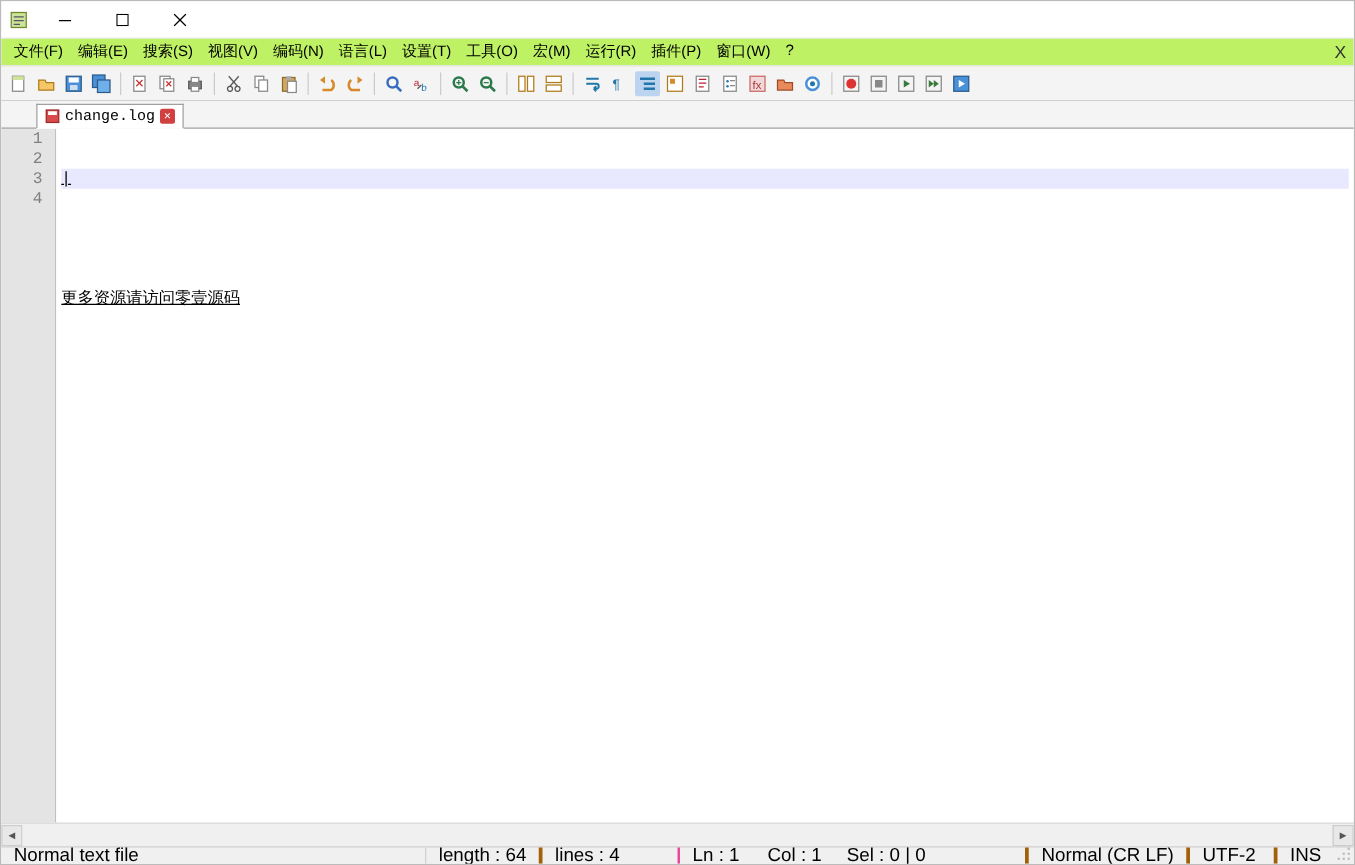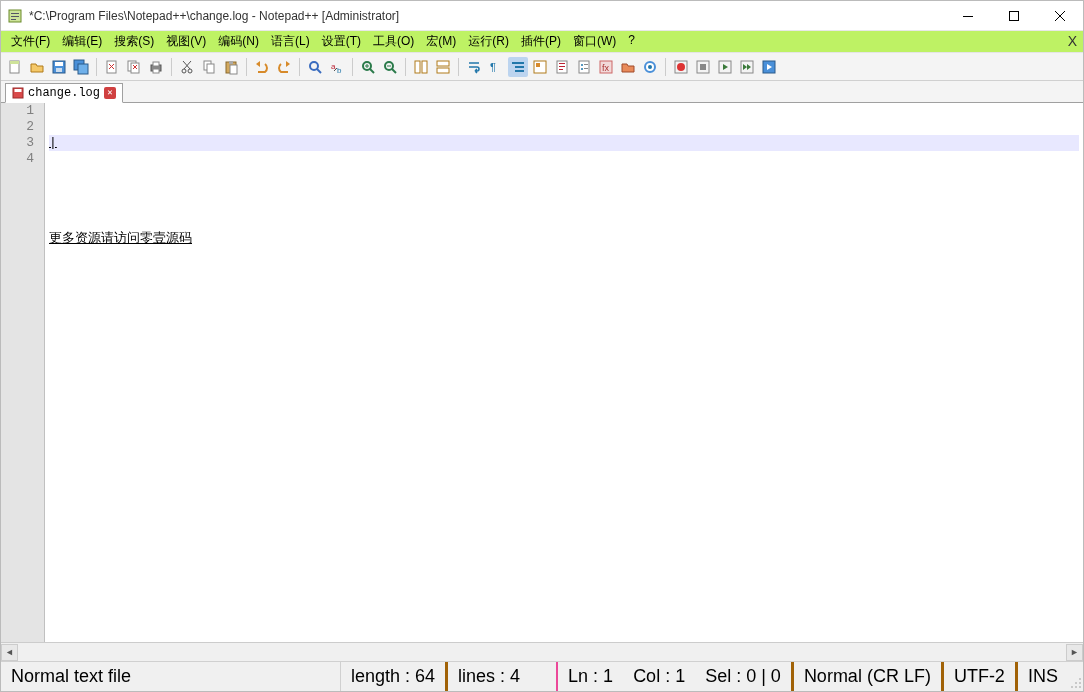--- a/index.html
+++ b/index.html
@@ -60,20 +60,21 @@
   padding-left:4px;
 }
 .tab {
   display:flex; align-items:center; gap:4px;
   height:20px; padding:0 6px;
   background:#fff;
   border:1px solid #a0a0a0; border-bottom:1px solid #fff;
   margin-bottom:-1px;
   font-family: "Courier New", monospace; font-size:12px;
   cursor:pointer;
+  margin-left:24px;
 }
 .tab .ficon { width:12px; height:12px; display:inline-flex; align-items:center; justify-content:center;}
 .tab .tabclose {
   width:12px; height:12px;
   background:#d04040; color:#fff;
   font-size:9px; line-height:12px; text-align:center;
   border-radius:2px; cursor:pointer;
 }
 
 .editor {
@@ -103,23 +104,23 @@
   height:18px; background:#f0f0f0; display:flex; align-items:center;
 }
 .hscroll .sbtn {
   width:17px; height:17px; background:#e8e8e8; border:1px solid #ccc;
   display:flex; align-items:center; justify-content:center; font-size:9px; color:#555;
   cursor:pointer;
 }
 .hscroll .track { flex:1; height:17px; background:#f0f0f0; }
 
 .statusbar {
-  height:30px; background:#f0f0f0;
+  height:14px; background:#f0f0f0;
   display:flex; align-items:center;
-  font-size:18px; color:#000;
+  font-size:15px; color:#000;
   border-top:1px solid #d0d0d0;
 }
 .statusbar .seg {
   padding:0 10px; border-right:3px solid #a16207; height:100%;
   display:flex; align-items:center; white-space:nowrap;
 }
 .statusbar .seg.flexstart { flex: 0 0 340px; border-right:1px solid #d0d0d0;}
 .statusbar .grip {
   width:16px; height:100%;
   display:flex; align-items:flex-end; justify-content:flex-end;
@@ -134,21 +135,20 @@
 
 <div class="titlebar">
   <span class="icon">
     <svg width="16" height="16">
         <rect x="2" y="2" width="12" height="12" fill="#cde39a" stroke="#6a8a2a"></rect>
         <rect x="4" y="5" width="8" height="1" fill="#556"></rect>
         <rect x="4" y="8" width="8" height="1" fill="#556"></rect>
         <rect x="4" y="11" width="5" height="1" fill="#556"></rect>
       </svg>
   </span>
-  <span class="title">*C:\Program Files\Notepad++\change.log - Notepad++ [Administrator]</span>
   <div class="winctrl">
     <div class="winbtn">
         <svg width="10" height="10">
           <rect x="0" y="5" width="10" height="1" fill="#000"></rect>
         </svg>
       </div>
     <div class="winbtn">
         <svg width="10" height="10">
           <rect x="0.5" y="0.5" width="9" height="9" fill="none" stroke="#000"></rect>
         </svg>

